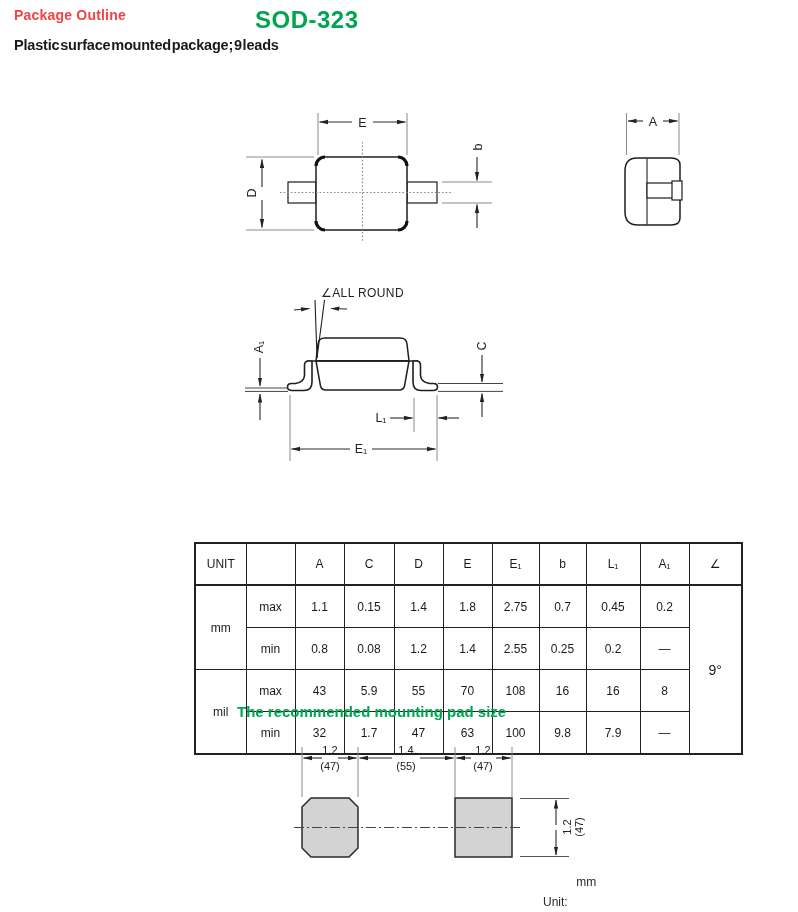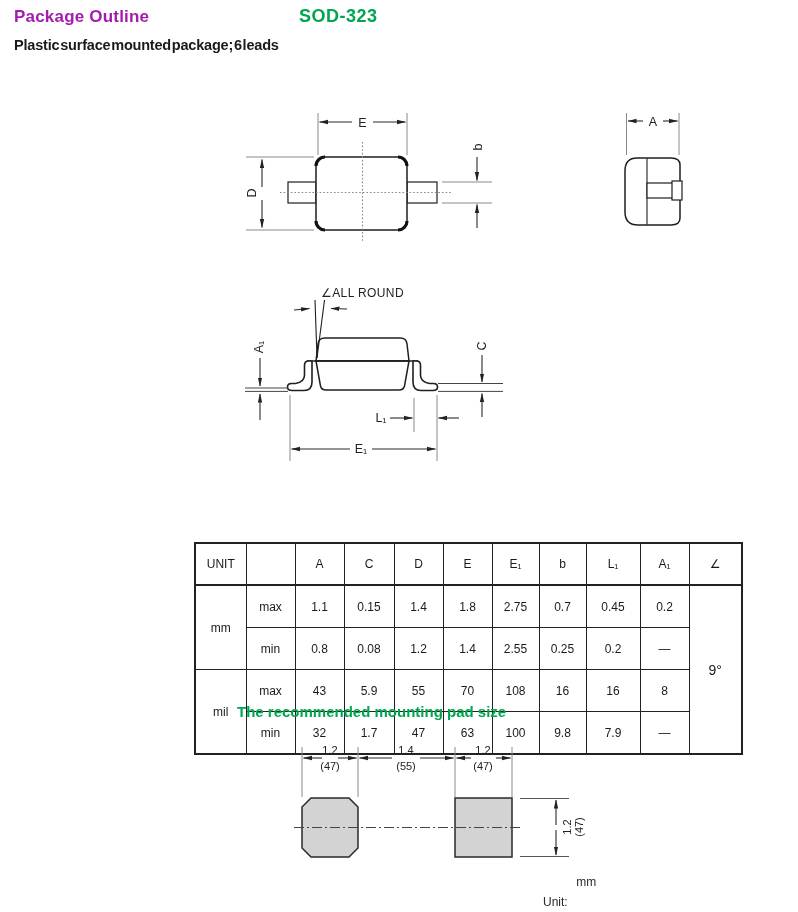--- a/index.html
+++ b/index.html
@@ -1,19 +1,19 @@
 <!DOCTYPE html>
 <html><head>
 <meta charset="utf-8">
 <style>
   html,body{margin:0;padding:0;background:#fff;}
   .page{position:relative;width:798px;height:912px;background:#fff;overflow:hidden;
         font-family:"Liberation Sans","DejaVu Sans",sans-serif;}
-  .hdr-title{position:absolute;left:14px;top:7px;font-size:17px;font-weight:bold;color:#a21caf;letter-spacing:0.2px;}
-  .hdr-part{position:absolute;left:255px;top:6px;font-size:18px;font-weight:bold;color:#00a64f;letter-spacing:0.5px;margin-left:44px;}
+  .hdr-title{position:absolute;left:14px;top:7px;font-size:14px;font-weight:bold;color:#ef4444;letter-spacing:0.2px;}
+  .hdr-part{position:absolute;left:255px;top:6px;font-size:24px;font-weight:bold;color:#00a64f;letter-spacing:0.5px;}
   .hdr-sub{position:absolute;left:14px;top:37px;font-size:14.5px;font-weight:bold;color:#1a1a1a;
            letter-spacing:-0.2px;word-spacing:-3px;}
   svg{position:absolute;overflow:visible;}
   svg text{font-family:"Liberation Sans","DejaVu Sans",sans-serif;font-size:12.5px;fill:#222;}
   .ext{stroke:#8a8a8a;stroke-width:1;}
   .ext2{stroke:#555;stroke-width:1;}
   .dim{stroke:#2a2a2a;stroke-width:1.1;}
   .part{stroke:#1f1f1f;stroke-width:1.5;fill:#ffffff;}
   .thin{stroke:#1f1f1f;stroke-width:1.1;fill:none;}
   .dot{stroke:#888;stroke-width:1.1;stroke-dasharray:1.6 2;}
@@ -33,21 +33,21 @@
   .unit-note .frac{display:inline-flex;flex-direction:column;align-items:center;line-height:1.15;}
   .unit-note .den{border-top:1.2px solid #2a2a2a;padding:0 2px;margin-top:24px;}
 </style>
 </head>
 <body>
 
 <div class="page">
 
   <div class="hdr-title">Package Outline</div>
   <div class="hdr-part">SOD-323</div>
-  <div class="hdr-sub">Plastic surface mounted package; 6 leads</div>
+  <div class="hdr-sub">Plastic surface mounted package; 9 leads</div>
 
   <svg style="left:240px;top:105px" width="260" height="140" viewBox="0 0 260 140">
     <defs>
       <marker id="arw" markerUnits="userSpaceOnUse" markerWidth="9" markerHeight="6" refX="8.5" refY="3" orient="auto">
         <path d="M0,0.8 L9,3 L0,5.2 Z" fill="#222"></path>
       </marker>
     </defs>
 
     <line class="ext" x1="78" y1="8" x2="78" y2="50"></line>
     <line class="ext" x1="167" y1="8" x2="167" y2="50"></line>

